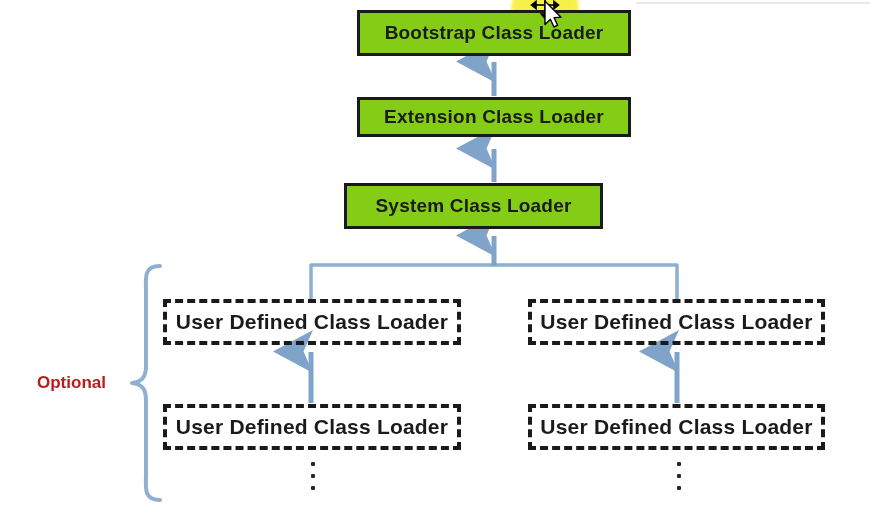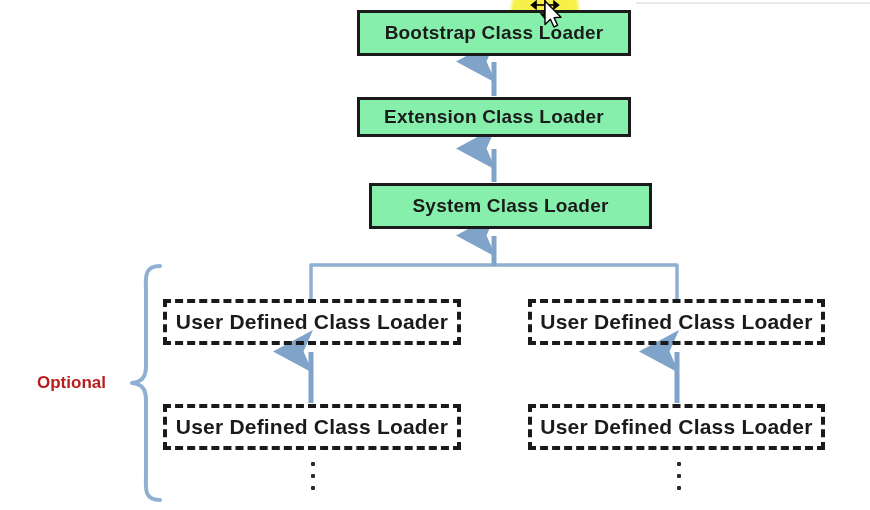--- a/index.html
+++ b/index.html
@@ -29,21 +29,21 @@
   }
   #svg-layer { pointer-events: none; }
 
   
   .node {
     position: absolute;
     box-sizing: border-box;
     display: flex;
     align-items: center;
     justify-content: center;
-    background: #86efac;
+    background: #84cc16;
     color: #1b1b1b;
     font-weight: bold;
     letter-spacing: .2px;
     white-space: nowrap;
   }
   .node.solid {
     border: 3px solid #1a1a1a;
     font-size: 19px;
   }
   .node.dashed {
@@ -149,21 +149,21 @@
   <div id="optional-label" style="left:37px; top:373px;">Optional</div>
 
   <div class="node solid" style="left:357px; top:10px; width:274px; height:46px;">
     <span>Bootstrap Class Loader</span>
   </div>
 
   <div class="node solid" style="left:357px; top:97px; width:274px; height:40px;">
     <span>Extension Class Loader</span>
   </div>
 
-  <div class="node solid" style="left:369px; top:183px; width:283px; height:46px;">
+  <div class="node solid" style="left:344px; top:183px; width:259px; height:46px;">
     <span>System Class Loader</span>
   </div>
 
   <div class="node dashed" style="left:163px; top:299px; width:298px; height:46px;">
     <span>User Defined Class Loader</span>
   </div>
 
   <div class="node dashed" style="left:528px; top:299px; width:297px; height:46px;">
     <span>User Defined Class Loader</span>
   </div>

